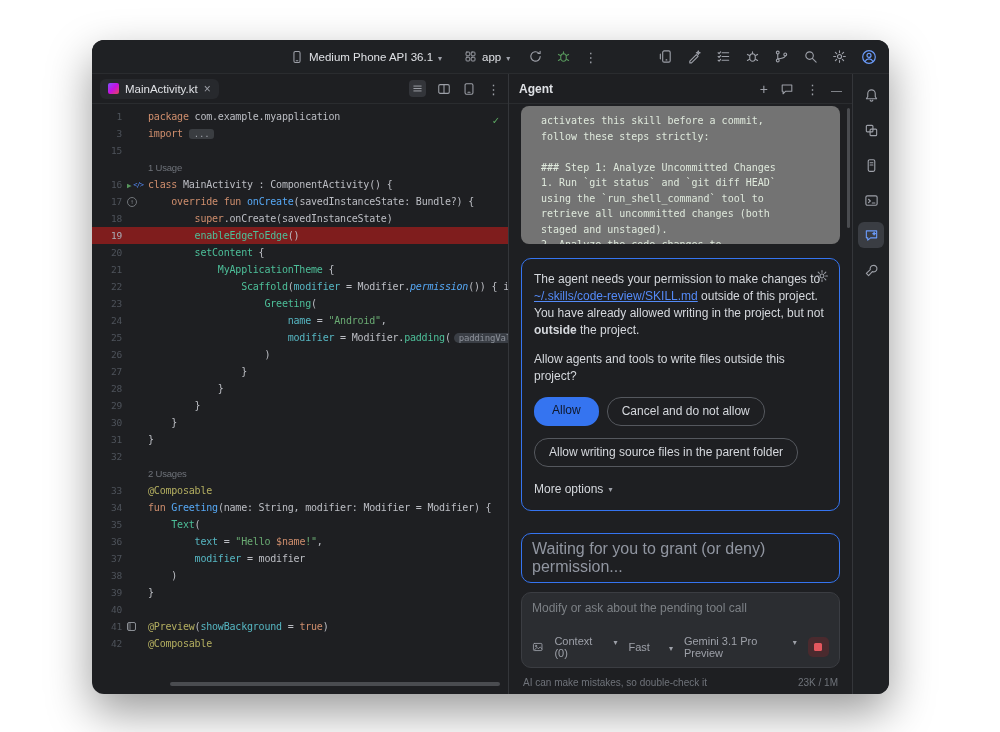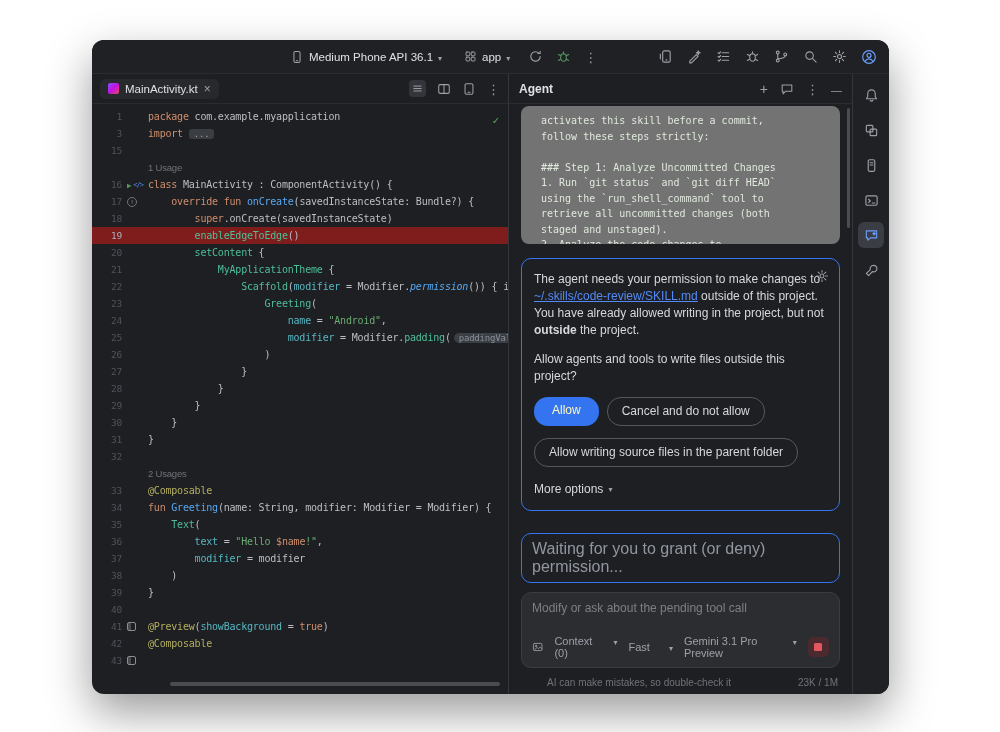--- a/index.html
+++ b/index.html
@@ -73,34 +73,34 @@
     font-family:"DejaVu Sans Mono",monospace; font-size:10px; line-height:15.5px; color:#dfe9dc;
     white-space:pre-wrap; height:138px; overflow:hidden; flex:0 0 auto; }
   .perm-card { border:1px solid #3574f0; border-radius:10px; padding:12px 12px 12px; position:relative;
     font-size:12px; line-height:17px; color:#d5d8dd; flex:0 0 auto; }
   .perm-link { color:#548af7; text-decoration:underline; cursor:pointer; }
   .perm-bold { font-weight:700; }
   .perm-q { margin-top:12px; }
   .perm-gear { position:absolute; top:10px; right:10px; }
   .btn-row { display:flex; gap:8px; margin-top:12px; flex-wrap:wrap; }
   .btn { font-size:12px; border-radius:14px; padding:5px 14px; display:inline-block; cursor:pointer; }
-  .btn-primary { background:#3574f0; color:#fef9c3; padding:5px 18px; }
+  .btn-primary { background:#3574f0; color:#0f172a; padding:5px 18px; }
   .btn-outline { border:1px solid #55585e; color:#d5d8dd; }
   .more-options { margin-top:13px; color:#d5d8dd; font-size:12px; display:flex; align-items:center; gap:5px; cursor:pointer; }
   .paused { color:#878b93; font-size:12px; line-height:16px; padding:2px 2px 0; }
 
   .agent-bottom { flex:0 0 auto; padding:8px 12px 6px; display:flex; flex-direction:column; gap:9px; }
   .waiting-box { border:1.5px solid #3574f0; border-radius:10px; padding:6px 10px; font-size:16px; color:#9196a1; }
   .composer { background:#2b2d31; border:1px solid #3b3d42; border-radius:10px; padding:8px 10px; }
   .composer-ph { color:#7c8085; font-size:12px; margin-bottom:20px; }
   .composer-row { display:flex; align-items:center; gap:11px; font-size:11px; color:#9da0a8; }
   .chip { display:flex; gap:19px; cursor:pointer; }
   .stop-btn { margin-left:auto; width:26px; height:20px; background:#4a2a2e; border-radius:5px; display:flex; align-items:center; justify-content:center; cursor:pointer; }
   .stop-sq { width:8px; height:8px; background:#e3575e; border-radius:1.5px; }
-  .agent-footer { display:flex; justify-content:space-between; font-size:10px; color:#6f737a; padding:0 2px;margin-left:24px; }
+  .agent-footer { display:flex; justify-content:space-between; font-size:10px; color:#6f737a; padding:0 2px; }
 
   
   .right-strip { width:36px; flex:0 0 36px; display:flex; flex-direction:column; align-items:center; padding-top:8px; gap:9px; background:#1f2124; }
   .strip-item { width:26px; height:26px; display:flex; align-items:center; justify-content:center; border-radius:6px; cursor:pointer; }
   .strip-item.selected { background:#3a3d43; }
 </style>
 </head>
 <body>
 
 <div class="window">
@@ -231,21 +231,20 @@
             <div class="crow"><span class="lnum">33</span><span class="gicons"></span><span class="ctext"><span class="tk-ann">@Composable</span></span></div>
             <div class="crow"><span class="lnum">34</span><span class="gicons"></span><span class="ctext"><span class="tk-kw">fun</span><span class="tk-pl"> </span><span class="tk-fn">Greeting</span><span class="tk-pl">(name: String, modifier: Modifier = Modifier) {</span></span></div>
             <div class="crow"><span class="lnum">35</span><span class="gicons"></span><span class="ctext"><span class="tk-pl">    </span><span class="tk-comp">Text</span><span class="tk-pl">(</span></span></div>
             <div class="crow"><span class="lnum">36</span><span class="gicons"></span><span class="ctext"><span class="tk-pl">        </span><span class="tk-nam">text</span><span class="tk-pl"> = </span><span class="tk-str">"Hello </span><span class="tk-tpl">$name</span><span class="tk-str">!"</span><span class="tk-pl">,</span></span></div>
             <div class="crow"><span class="lnum">37</span><span class="gicons"></span><span class="ctext"><span class="tk-pl">        </span><span class="tk-nam">modifier</span><span class="tk-pl"> = modifier</span></span></div>
             <div class="crow"><span class="lnum">38</span><span class="gicons"></span><span class="ctext"><span class="tk-pl">    )</span></span></div>
             <div class="crow"><span class="lnum">39</span><span class="gicons"></span><span class="ctext"><span class="tk-pl">}</span></span></div>
             <div class="crow"><span class="lnum">40</span><span class="gicons"></span><span class="ctext"></span></div>
             <div class="crow"><span class="lnum">41</span><span class="gicons"><span class="gi g-preview"></span></span><span class="ctext"><span class="tk-ann">@Preview</span><span class="tk-pl">(</span><span class="tk-nam">showBackground</span><span class="tk-pl"> = </span><span class="tk-kw">true</span><span class="tk-pl">)</span></span></div>
             <div class="crow"><span class="lnum">42</span><span class="gicons"></span><span class="ctext"><span class="tk-ann">@Composable</span></span></div>
-            <div class="crow"><span class="lnum">43</span><span class="gicons"><span class="gi g-preview"></span></span><span class="ctext"></span></div>
           </div>
         <span class="inspect-check"></span>
         <div class="hscroll"></div>
       </div>
     </div>
 
     <div class="agent-pane">
       <div class="agent-header">
         <span class="agent-title">Agent</span>
         <div class="agent-header-icons">

